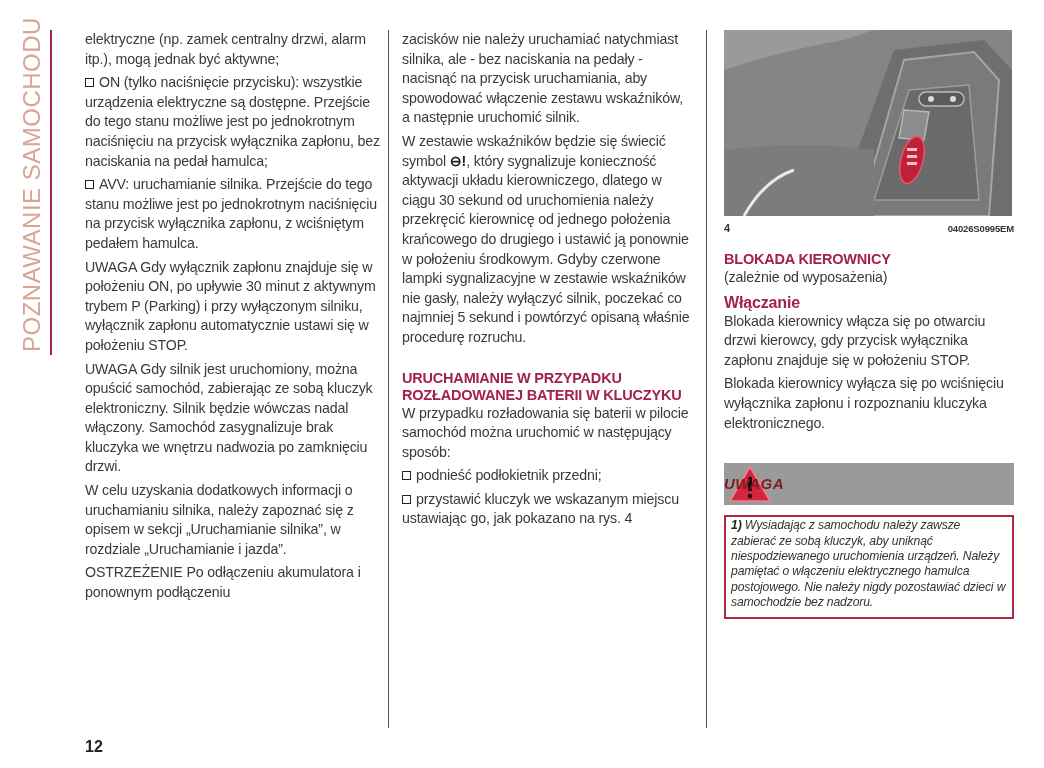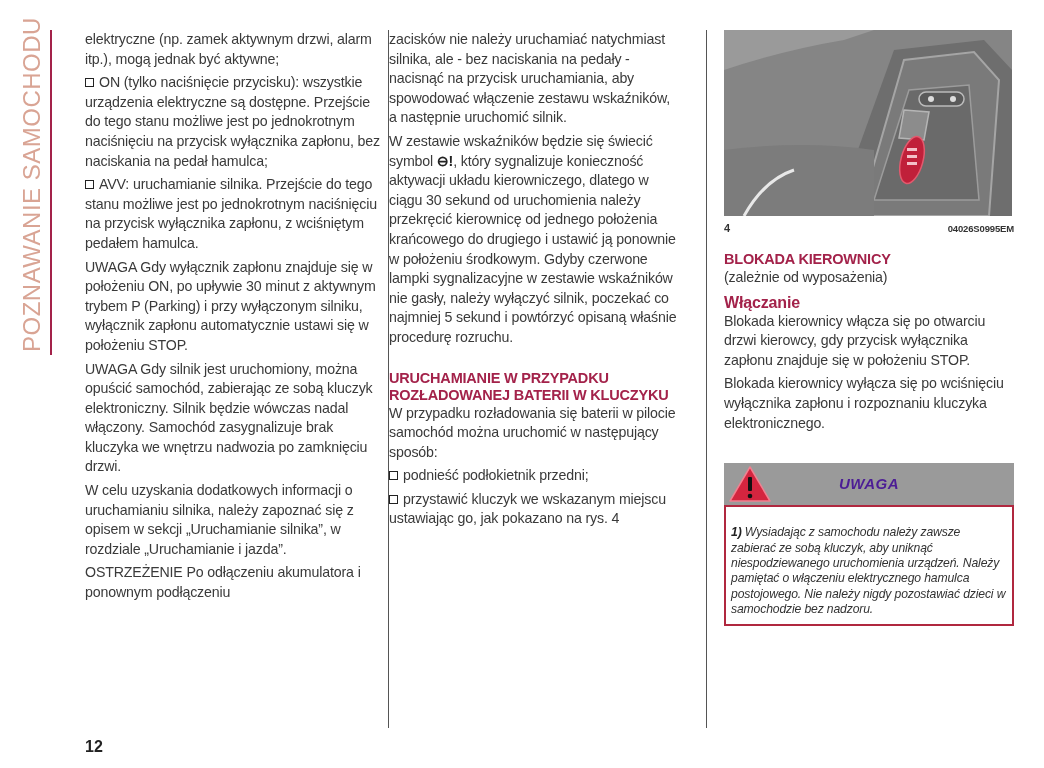--- a/index.html
+++ b/index.html
@@ -3,51 +3,51 @@
 <meta charset="utf-8">
 <style>
   html, body { margin:0; padding:0; background:#ffffff; }
   body { width:1044px; height:768px; position:relative; overflow:hidden;
          font-family:"Liberation Sans", sans-serif; color:#3a3a3a; }
   .side-title { position:absolute; left:18px; top:352px; transform-origin:0 0; transform:rotate(-90deg);
                 color:#d9a494; font-size:24px; letter-spacing:0.5px; white-space:nowrap; font-weight:300; }
   .side-rule { position:absolute; left:50px; top:30px; width:2px; height:325px; background:#a3224a; }
   .col { position:absolute; font-size:14.2px; line-height:19.6px; letter-spacing:-0.15px; }
   .col1 { left:85px; top:30px; width:300px; }
-  .col2 { left:389px; top:30px; width:290px; }
+  .col2 { left:402px; top:30px; width:290px; }
   .col3 { left:724px; top:30px; width:290px; }
   .vrule { position:absolute; width:1px; background:#555; }
   .vrule1 { left:388px; top:30px; height:698px; }
   .vrule2 { left:706px; top:30px; height:698px; }
   p { margin:0 0 4px 0; }
   .bullet { display:inline-block; width:9px; height:9px; border:1.6px solid #222; margin-right:5px; vertical-align:0px; box-sizing:border-box; }
   .h-red { color:#a3224a; font-weight:bold; font-size:14.5px; line-height:17px; margin:22px 0 0 0; letter-spacing:-0.2px; }
   .sub-red { color:#a3224a; font-weight:bold; font-size:16px; line-height:18px; margin:6px 0 0 0; }
   .pagenum { position:absolute; left:85px; top:738px; font-size:16px; font-weight:bold; color:#222; }
   .symbol-icon { display:inline-block; font-weight:bold; color:#222; }
   .figure { width:288px; height:186px; background:#7d7d7d; position:relative; overflow:hidden; }
   .fig-cap { display:flex; justify-content:space-between; font-size:9.5px; font-weight:bold; color:#333; margin-top:3px; height:14px; }
   .fig-cap .n { font-size:11px; }
   .warn-header { margin-top:30px; height:42px; background:#9a9a9a; position:relative; }
-  .warn-header .title { position:absolute; left:0; right:0; top:11px; text-align:center; color:#4c1d95; font-weight:bold; font-style:italic; font-size:15px; letter-spacing:0.5px; }
+  .warn-header .title { position:absolute; left:0; right:0; top:11px; text-align:left; color:#7f1d1d; font-weight:bold; font-style:italic; font-size:15px; letter-spacing:0.5px; }
   .warn-icon { position:absolute; left:4px; top:2px; }
-  .warn-box { border:2px solid #b0283f; padding:18px 6px 6px 5px; font-style:italic; font-size:12.2px; line-height:15.4px; color:#333; }
+  .warn-box { margin-top:10px; border:2px solid #b0283f; padding:1px 6px 6px 5px; font-style:italic; font-size:12.2px; line-height:15.4px; color:#333; }
   .warn-box b { color:#222; }
 </style>
 </head>
 <body>
 
 <div class="side-title">POZNAWANIE SAMOCHODU</div>
 <div class="side-rule"></div>
 
 <div class="vrule vrule1"></div>
 <div class="vrule vrule2"></div>
 
 <div class="col col1">
-  <p>elektryczne (np. zamek aktywnym drzwi, alarm itp.), mogą jednak być aktywne;</p>
+  <p>elektryczne (np. zamek centralny drzwi, alarm itp.), mogą jednak być aktywne;</p>
   <p><span class="bullet"></span><span>ON (tylko naciśnięcie przycisku): wszystkie urządzenia elektryczne są dostępne. Przejście do tego stanu możliwe jest po jednokrotnym naciśnięciu na przycisk wyłącznika zapłonu, bez naciskania na pedał hamulca;</span></p>
   <p><span class="bullet"></span><span>AVV: uruchamianie silnika. Przejście do tego stanu możliwe jest po jednokrotnym naciśnięciu na przycisk wyłącznika zapłonu, z wciśniętym pedałem hamulca.</span></p>
   <p>UWAGA Gdy wyłącznik zapłonu znajduje się w położeniu ON, po upływie 30 minut z aktywnym trybem P (Parking) i przy wyłączonym silniku, wyłącznik zapłonu automatycznie ustawi się w położeniu STOP.</p>
   <p>UWAGA Gdy silnik jest uruchomiony, można opuścić samochód, zabierając ze sobą kluczyk elektroniczny. Silnik będzie wówczas nadal włączony. Samochód zasygnalizuje brak kluczyka we wnętrzu nadwozia po zamknięciu drzwi.</p>
   <p>W celu uzyskania dodatkowych informacji o uruchamianiu silnika, należy zapoznać się z opisem w sekcji „Uruchamianie silnika”, w rozdziale „Uruchamianie i jazda”.</p>
   <p>OSTRZEŻENIE Po odłączeniu akumulatora i ponownym podłączeniu</p>
 </div>
 
 <div class="col col2">
   <p>zacisków nie należy uruchamiać natychmiast silnika, ale - bez naciskania na pedały - nacisnąć na przycisk uruchamiania, aby spowodować włączenie zestawu wskaźników, a następnie uruchomić silnik.</p>

